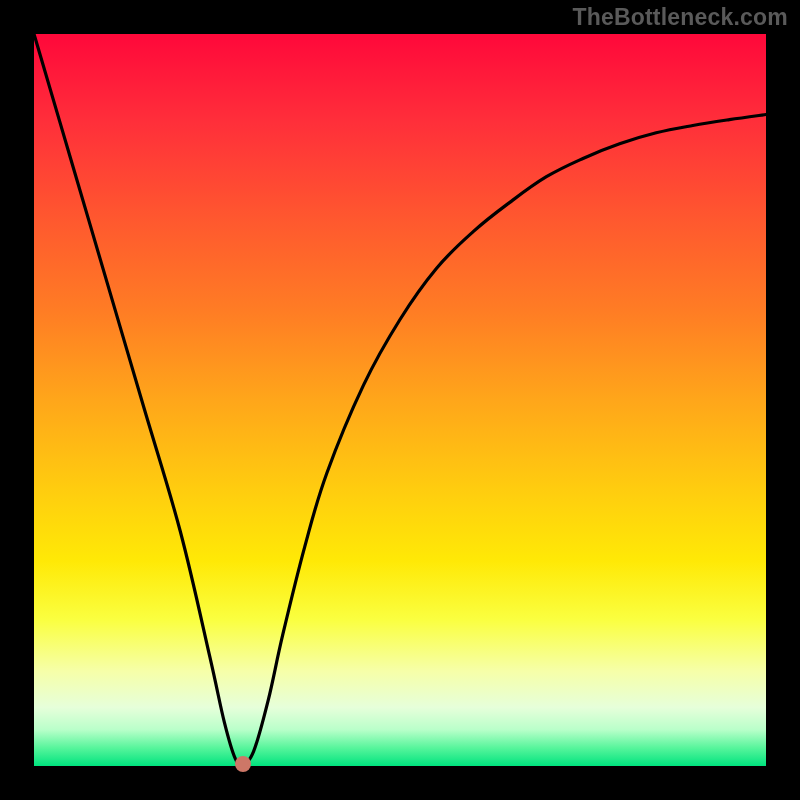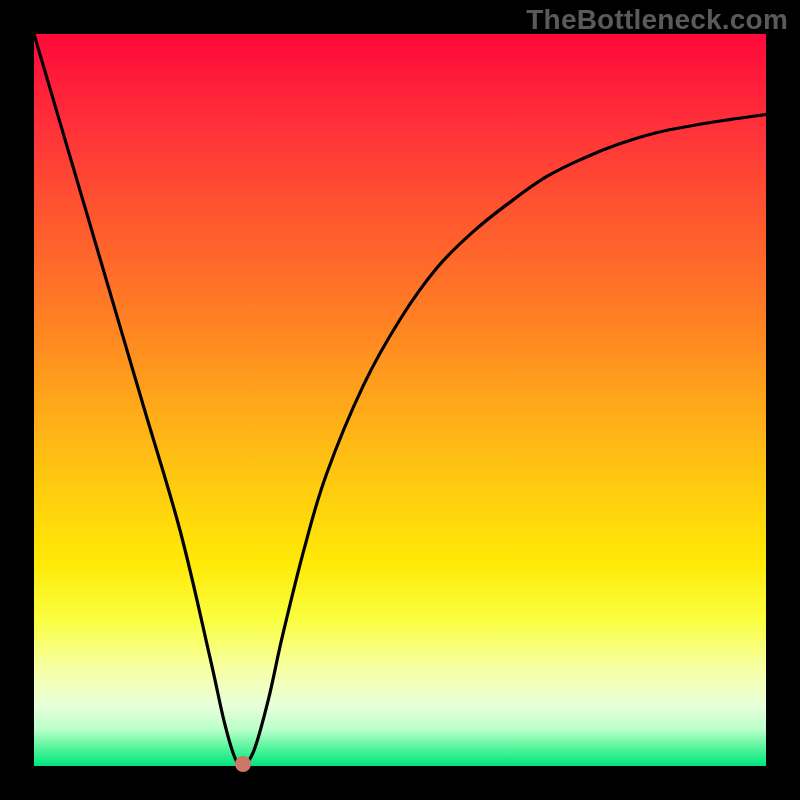--- a/index.html
+++ b/index.html
@@ -15,21 +15,21 @@
     position: relative;
     width: 800px;
     height: 800px;
     background: #000;
   }
   .watermark {
     position: absolute;
     top: 4px;
     right: 12px;
     color: #5a5a5a;
-    font-size: 28px;
+    font-size: 23px;
     font-weight: 600;
     letter-spacing: 0.2px;
     z-index: 5;
   }
   .plot-area {
     position: absolute;
     left: 34px;
     top: 34px;
     width: 732px;
     height: 732px;

